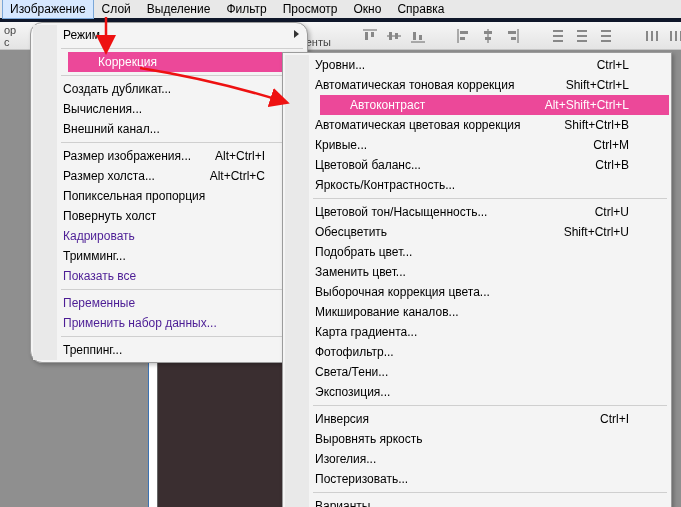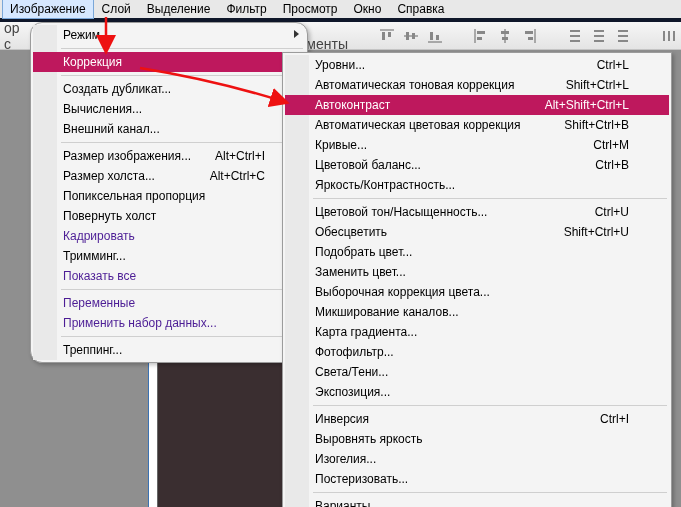--- a/index.html
+++ b/index.html
@@ -3,21 +3,21 @@
 <meta charset="utf-8">
 <style>
   * { box-sizing: border-box; margin: 0; padding: 0; font-family: "Segoe UI", Tahoma, sans-serif; font-size: 12px; }
   body { width: 681px; height: 507px; background: #fff; overflow: hidden; position: relative; }
 
   .menubar { display: flex; align-items: center; height: 22px; background: #e8e8e8; border-bottom: 4px solid #0f172a; padding-left: 2px; }
   .menubar-item { padding: 3px 8px; cursor: default; }
   .menubar-item.active { background: #d6e8ff; border: 1px solid #7aa7d8; padding: 2px 7px; }
 
   .toolbar { height: 28px; background: linear-gradient(#f6f6f6,#e4e4e4); border-bottom: 1px solid #c5c5c5; display: flex; align-items: center; padding-left: 4px; gap: 6px; }
-  .tb-truncated { color: #444; font-size: 14px; padding-right: 4px; }
+  .tb-truncated { color: #444; font-size: 11px; padding-right: 4px; }
   .tb-group { display: flex; align-items: center; gap: 2px; margin-left: 4px; }
   .tb-sep { width: 1px; height: 20px; background: #c7c7c7; margin: 0 4px; }
   .tb-btn { width: 22px; height: 22px; border: 1px solid transparent; display: flex; align-items: center; justify-content: center; }
   .tb-btn svg { width: 16px; height: 16px; }
 
   .workspace { position: absolute; top: 50px; left: 0; right: 0; bottom: 0; background: #8f8f8f; }
   .doc-window { position: absolute; top: 54px; left: 148px; width: 520px; height: 445px; border: 1px solid #3b72b3; background: #fff; }
   .doc-titlebar { height: 26px; background: linear-gradient(#e7f1fb,#c9deee); display: flex; align-items: center; justify-content: flex-end; padding: 0 4px; }
   .doc-close { width: 42px; height: 18px; background: linear-gradient(#e28a86,#c44); border: 1px solid #8a2c2c; border-radius: 2px; display: flex; align-items: center; justify-content: center; color:#fff; font-weight:bold; }
   .doc-body { position: absolute; top: 26px; left: 8px; right: 22px; bottom: 8px; background: #4a3a3e; border: 1px solid #666; overflow: hidden; }
@@ -32,21 +32,21 @@
   .menu {
     position: absolute;
     background: #f4f4f4;
     border: 1px solid #9b9b9b;
     box-shadow: 2px 2px 4px rgba(0,0,0,.25);
     padding: 2px;
   }
   .menu .gutter { position: absolute; left: 2px; top: 2px; bottom: 2px; width: 24px; background: #e9e9e9; }
   .menu-item { position: relative; display: flex; align-items: center; height: 20px; padding: 0 28px 0 30px; cursor: default; white-space: nowrap; }
   .menu-item.disabled { color: #4c1d95; }
-  .menu-item.highlight { background: #be185d; color: #fff; }
+  .menu-item.highlight { background: #ec4899; color: #fff; margin-left: 35px; }
   .menu-item .shortcut { position: absolute; right: 40px; }
   .menu-item .arrow { position: absolute; right: 6px; top: 5px; width: 0; height: 0; border-top: 4px solid transparent; border-bottom: 4px solid transparent; border-left: 5px solid #333; }
   .menu-item.highlight .arrow { border-left-color: #fff; }
   .menu-sep { height: 1px; background: #cfcfcf; margin: 3px 2px 3px 28px; }
 
   #menu1 { top: 22px; left: 30px; width: 278px; border-radius: 12px; }
   #menu2 { top: 52px; left: 282px; width: 390px; }
 
   
   .red-arrow { position: absolute; pointer-events: none; }

